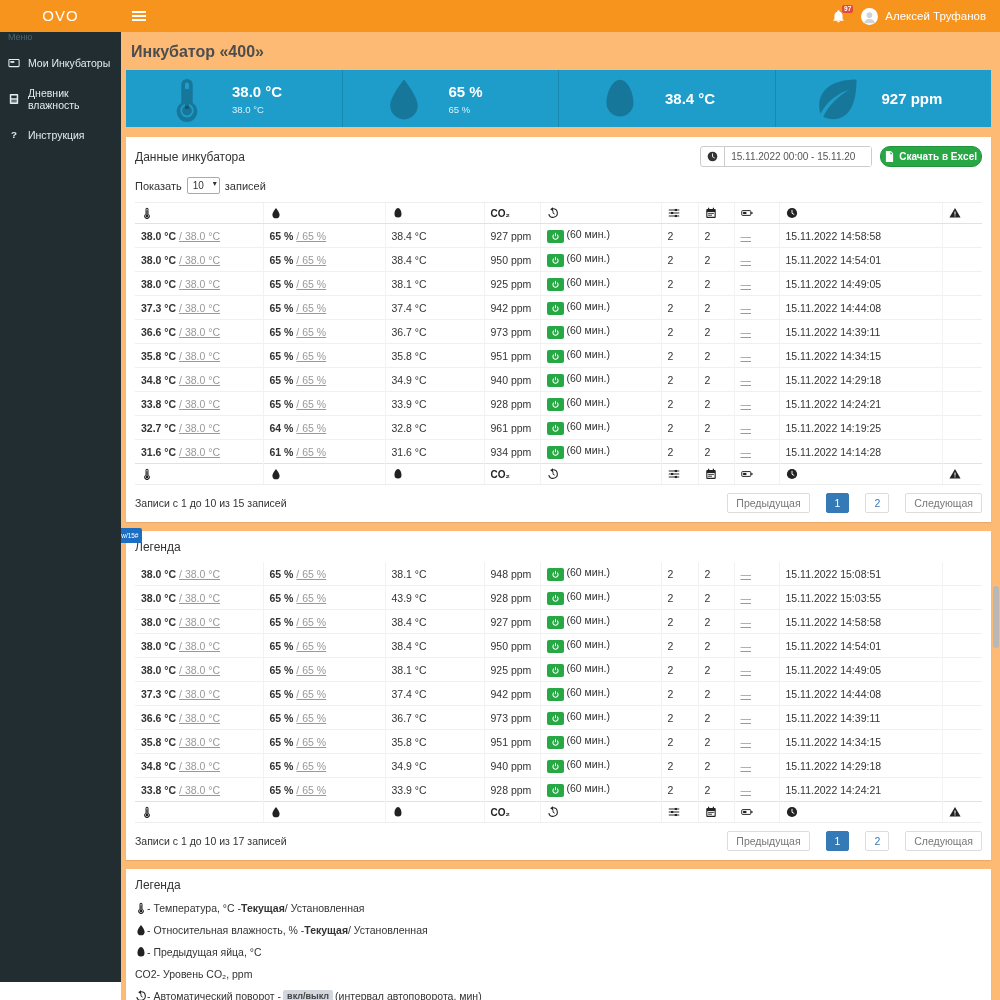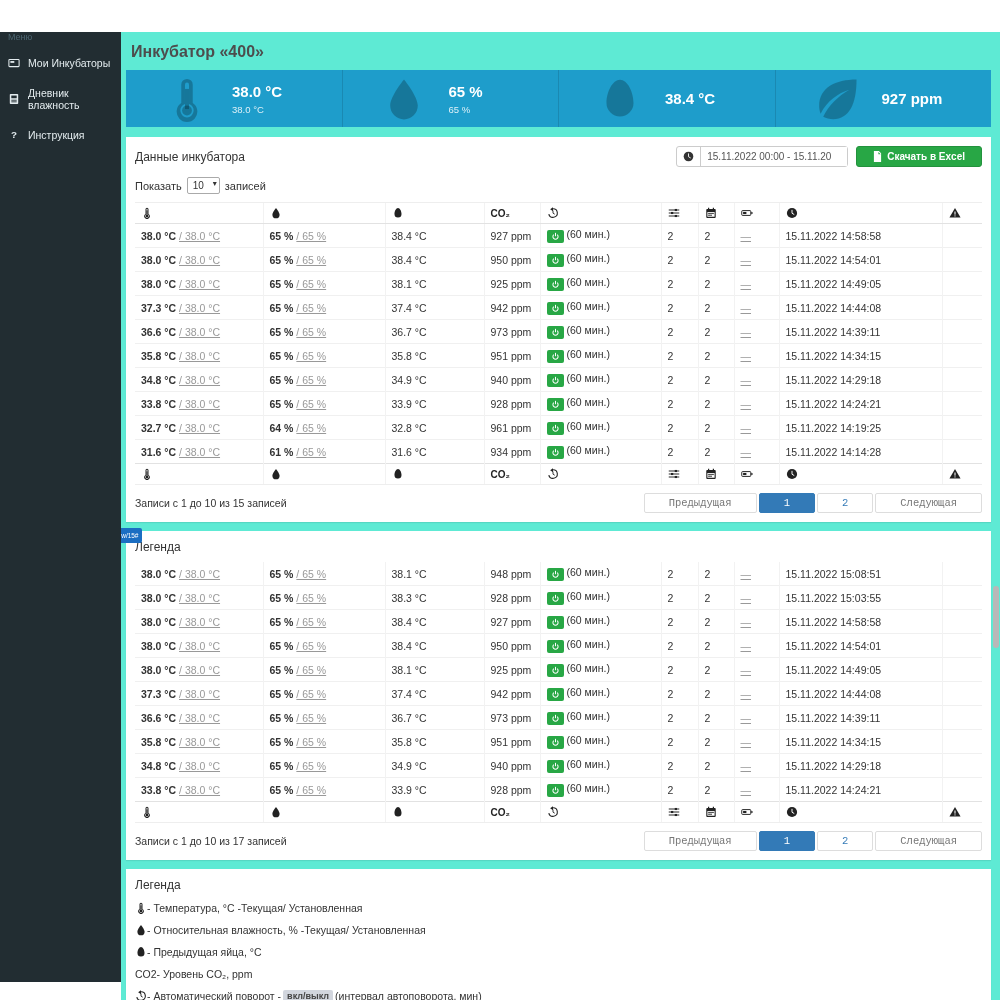--- a/index.html
+++ b/index.html
@@ -22,21 +22,21 @@
   .user-name { color:#fff; font-size:11.5px; }
 
   
   .sidebar { position:absolute; left:0; top:32px; width:121px; height:950px; background:#222d32; z-index:4; }
   .menu-label { color:#4b646f; font-size:9px; padding:0 8px 6px 8px; }
   .side-item { display:flex; align-items:center; padding:9px 8px; color:#e4ecef; font-size:10.5px; cursor:pointer; }
   .side-item .s-icon { width:14px; height:12px; margin-right:6px; color:#e4ecef; flex:none; }
   .side-item .s-icon svg { width:12px; height:12px; display:block; }
 
   
-  .content { position:absolute; left:121px; top:32px; width:879px; height:968px; background:#5eead4; overflow:hidden; }
+  .content { position:absolute; left:121px; top:32px; width:879px; height:968px; background:#fdba74; overflow:hidden; }
   .page-title { font-size:16px; color:#4d4d4d; font-weight:600; margin:11px 9px 9px 10px; }
 
   
   .cards-row { display:flex; margin:0 9px 10px 5px; height:57px; }
   .stat-card { flex:1; background:#1e9dcb; display:flex; align-items:center; border-left:1px solid rgba(0,0,0,0.12); }
   .stat-card:first-child { border-left:none; }
   .card-icon { width:46px; height:46px; margin-left:38px; color:rgba(0,0,0,0.24); flex:none; }
   .card-icon svg { width:46px; height:46px; display:block; }
   .card-text { margin-left:22px; color:#fff; }
   .card-value { font-size:15px; font-weight:bold; }
@@ -44,21 +44,21 @@
 
   
   .panel { position:relative; background:#fff; margin:0 9px 9px 5px; padding:9px; box-shadow:0 1px 1px rgba(0,0,0,0.08); }
   .panel-head { display:flex; align-items:center; }
   .panel-title { font-size:12px; color:#333;text-align:center; }
   .head-controls { margin-left:auto; display:flex; }
   .date-group { display:flex; align-items:stretch; border:1px solid #ccc; border-radius:3px; background:#fff; height:21px; }
   .date-addon { width:24px; display:flex; align-items:center; justify-content:center; border-right:1px solid #ccc; }
   .date-addon svg { width:11px; height:11px; color:#333; }
   .date-input { border:none; outline:none; font-size:10px; color:#555; width:146px; padding:0 6px; font-family:inherit; background:#fff; }
-  .excel-btn { margin-left:8px; background:#28a745; border:1px solid #23923d; color:#fff; font-size:10px; font-weight:bold; border-radius:3px; height:21px; padding:0 16px; display:flex; align-items:center; cursor:pointer; font-family:inherit; }
+  .excel-btn { margin-left:8px; background:#28a745; border:1px solid #23923d; color:#fff; font-size:10px; font-weight:bold; border-radius:10px; height:21px; padding:0 4px; display:flex; align-items:center; cursor:pointer; font-family:inherit; }
   .excel-btn svg { width:9px; height:11px; margin-right:5px; }
 
   .show-row { display:flex; align-items:center; font-size:11px; color:#333; margin:10px 0 8px 0; }
   .select-wrap { position:relative; margin:0 5px; }
   .select-wrap select { appearance:none; -webkit-appearance:none; border:1px solid #aaa; border-radius:2px; background:#fff; font-size:10px; color:#333; padding:2px 14px 2px 5px; font-family:inherit; }
   .select-wrap:after { content:"▾"; position:absolute; right:3px; top:2px; font-size:8px; color:#333; pointer-events:none; }
 
   table.data { width:100%; border-collapse:collapse; table-layout:fixed; font-size:10.5px; color:#333; }
   table.data th, table.data td { text-align:left; padding:4px 6px; font-weight:normal; overflow:hidden; white-space:nowrap; }
   table.data thead th { border-bottom:1px solid #e2e2e2; border-top:1px solid #eee; }
@@ -70,41 +70,66 @@
   .hdr-ic svg { width:12px; height:12px; display:block; }
   .co2-label { font-size:10px; font-weight:bold; color:#222; }
   td b { font-weight:bold; }
   .mut { color:#999;text-decoration:underline; }
   .pwr { display:inline-flex; width:17px; height:13px; background:#28a745; border-radius:2px; align-items:center; justify-content:center; vertical-align:-3px; margin-right:3px; }
   .pwr svg { width:9px; height:9px; display:block; }
 
   .tbl-footer { display:flex; align-items:center; margin-top:8px; }
   .tbl-info { font-size:10.5px; color:#333; }
   .pagination { margin-left:auto; display:flex; }
-  .pg-btn { border:1px solid #ddd; background:#fff; color:#777; font-size:10.5px; padding:3px 24px; margin-left:2px; border-radius:2px; cursor:pointer; font-family:Liberation Mono, monospace; }
+  .pg-btn { border:1px solid #ddd; background:#fff; color:#777; font-size:10.5px; padding:3px 8px; margin-left:16px; border-radius:2px; cursor:pointer; font-family:Liberation Sans, sans-serif; }
   .pg-btn.page { color:#337ab7; min-width:22px; text-align:center; }
   .pg-btn.active { background:#337ab7; border-color:#337ab7; color:#fff; }
 
   
   .legend-title { font-size:12px; color:#333; margin-bottom:10px; }
   .legend-line { font-size:10.5px; color:#333; margin:0 0 10px 0; display:flex; align-items:center; }
   .legend-line .hdr-ic { margin-right:0; }
-  .legend-line b { font-weight:normal; }
+  .legend-line b { font-weight:bold; }
   .lg-badge { background:#d2d6de; color:#444; font-size:9px; padding:1px 4px; border-radius:2px; margin:0 2px; font-weight:bold; }
   .lg-prefix { font-weight:normal; }
 
   
   .url-tooltip { position:absolute; left:-126px; top:-3px; z-index:50; background:#1b6ec2; color:#fff; font-size:6.5px; letter-spacing:-0.1px; line-height:15px; height:15px; padding:0 4px; white-space:nowrap; border-radius:0 2px 2px 0; }
   .scroll-thumb { position:absolute; right:1px; top:586px; width:6px; height:62px; background:#b8b8b8; border-radius:3px; z-index:60; }
 </style>
 </head>
 <body>
 
 <div class="app">
 
+  <div class="topbar">
+    <div class="logo">OVO</div>
+    <div class="hamburger">
+      <span class="bars">
+          <i></i>
+          <i></i>
+          <i></i>
+        </span>
+    </div>
+    <div class="topbar-right">
+      <div class="bell-wrap">
+        <svg viewBox="0 0 16 16">
+            <path fill="currentColor" d="M8 15.2c.9 0 1.6-.7 1.6-1.6H6.4c0 .9.7 1.6 1.6 1.6zm5-4v-4c0-2.4-1.3-4.4-3.6-4.9v-.6C9.4.9 8.8.3 8 .3S6.6.9 6.6 1.7v.6C4.3 2.8 3 4.8 3 7.2v4l-1.4 1.4v.7h12.8v-.7L13 11.2z"></path>
+          </svg>
+        <span class="bell-badge">97</span>
+      </div>
+      <div class="avatar">
+        <svg viewBox="0 0 16 16">
+            <circle cx="8" cy="5.5" r="3" fill="currentColor"></circle>
+            <path fill="currentColor" d="M8 9.5c-3 0-5.5 1.6-5.5 4.5h11c0-2.9-2.5-4.5-5.5-4.5z"></path>
+          </svg>
+      </div>
+      <span class="user-name">Алексей Труфанов</span>
+    </div>
+  </div>
 
   <div class="sidebar">
     <div class="menu-label">Меню</div>
     <div id="side-items">
         <div class="side-item">
           <span class="s-icon">
             <svg viewBox="0 0 16 16">
               <rect x="1.2" y="3.2" width="13.6" height="9.6" rx="1" fill="none" stroke="currentColor" stroke-width="1.4"></rect>
               <rect x="3.2" y="5.4" width="5.2" height="2.4" fill="currentColor"></rect>
             </svg>
@@ -556,21 +581,21 @@
                 </span><span>(60 мин.)</span></td>
               <td>2</td>
               <td>2</td>
               <td><span class="mut">—</span></td>
               <td>15.11.2022 15:08:51</td>
               <td></td>
             </tr>
             <tr>
               <td><b>38.0 °C</b> <span class="mut">/ 38.0 °C</span></td>
               <td><b>65 %</b> <span class="mut">/ 65 %</span></td>
-              <td>38.3 °C</td>
+              <td>43.9 °C</td>
               <td>928 ppm</td>
               <td><span class="pwr">
                   <svg viewBox="0 0 16 16">
                     <path d="M5 4.6a4.6 4.6 0 1 0 6 0" fill="none" stroke="#fff" stroke-width="1.8"></path>
                     <line x1="8" y1="1.5" x2="8" y2="7.5" stroke="#fff" stroke-width="1.8"></line>
                   </svg>
                 </span><span>(60 мин.)</span></td>
               <td>2</td>
               <td>2</td>
               <td><span class="mut">—</span></td>

